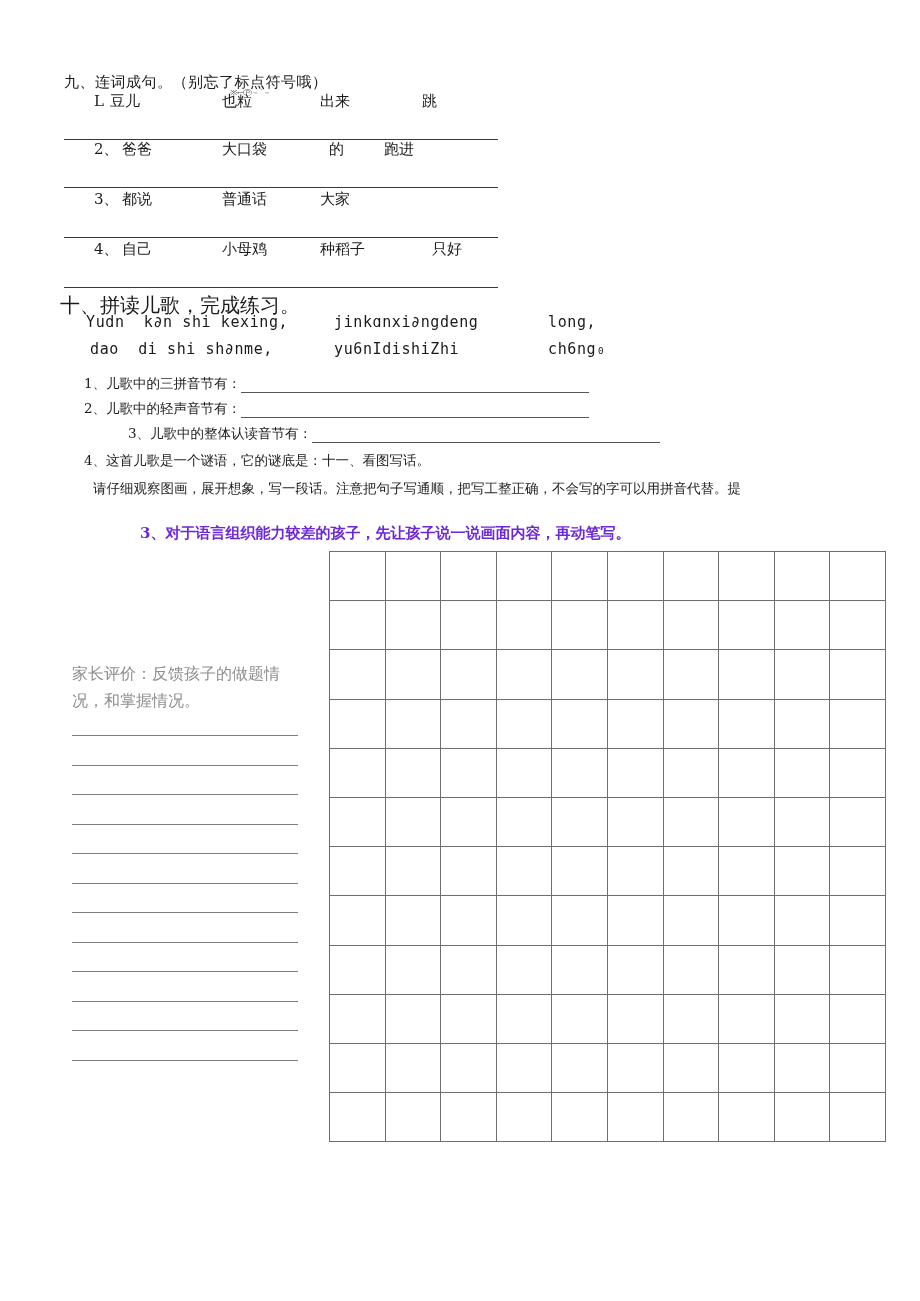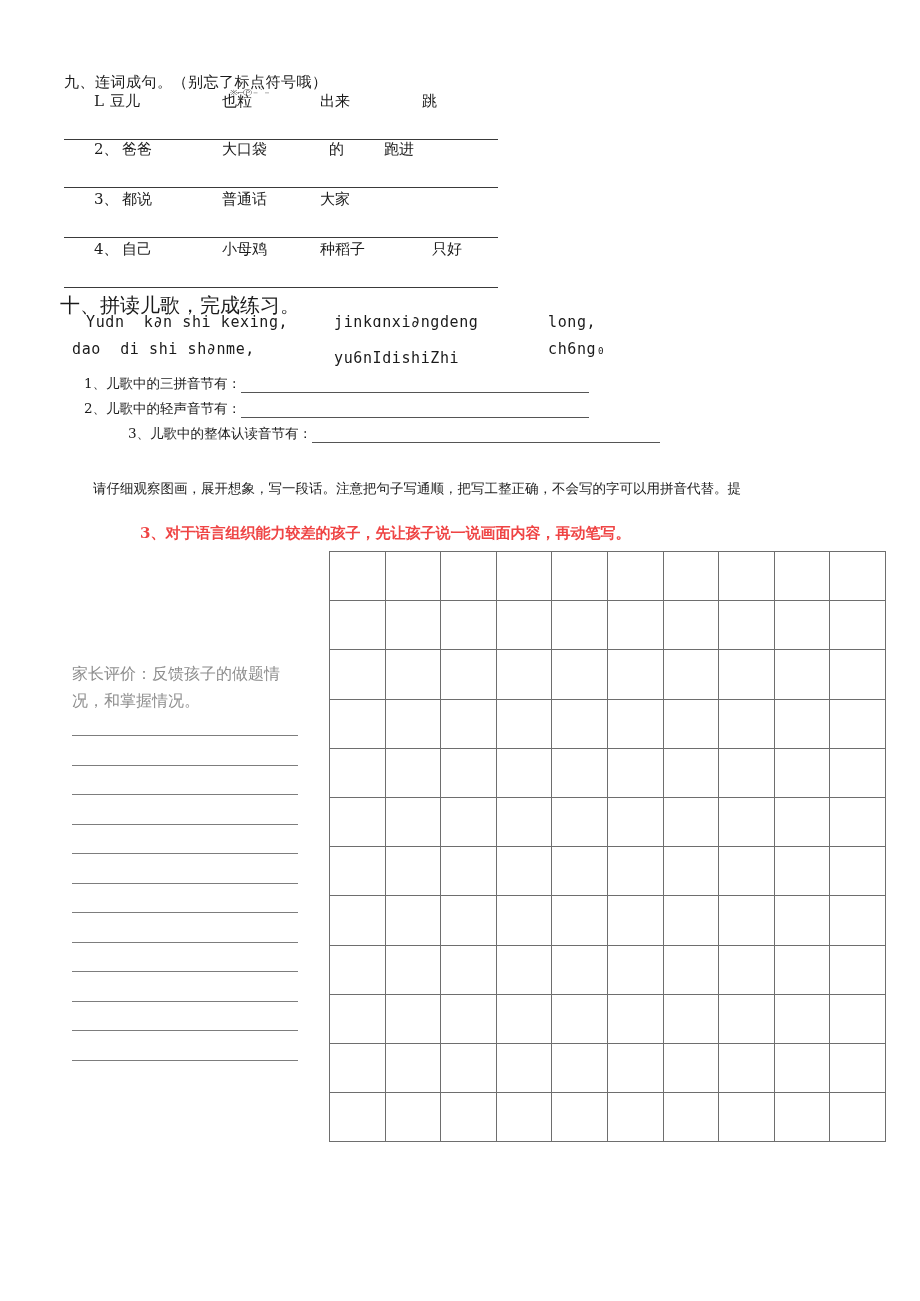--- a/index.html
+++ b/index.html
@@ -93,21 +93,21 @@
   
   .para {
     position: absolute;
     font-size: 13.5px;
     line-height: 20px;
     white-space: nowrap;
   }
   .para-faded {
     position: absolute;
     font-size: 15px;
-    color: #ef4444;
+    color: #6d28d9;
     white-space: nowrap;
     font-weight: bold;
   }
 
   
   .parent-eval {
     position: absolute;
     left: 72px;
     top: 660px;
     width: 232px;
@@ -187,32 +187,35 @@
     <span class="cell" style="left:368px;">只好</span>
     <span class="rule"></span>
   </div>
 
   <div class="sec10-heading">十、拼读儿歌，完成练习。</div>
 
   <span class="pinyin-line" style="left:86px; top:313px;">Yudn  k∂n shi kexing,</span>
   <span class="pinyin-line" style="left:334px; top:313px;">jinkɑnxi∂ngdeng</span>
   <span class="pinyin-line" style="left:548px; top:313px;">long,</span>
 
-  <span class="pinyin-line" style="left:72px; top:340px;">dao  di shi sh∂nme,</span>
-  <span class="pinyin-line" style="left:334px; top:340px;margin-top:9px;">yu6nIdishiZhi</span>
+  <span class="pinyin-line" style="left:90px; top:340px;">dao  di shi sh∂nme,</span>
+  <span class="pinyin-line" style="left:334px; top:340px;">yu6nIdishiZhi</span>
   <span class="pinyin-line" style="left:548px; top:340px;">ch6ng₀</span>
 
   <div class="qline" style="top:375px;">
     <span>1、儿歌中的三拼音节有：</span><span class="blank" style="width:348px;"></span>
   </div>
   <div class="qline" style="top:400px;">
     <span>2、儿歌中的轻声音节有：</span><span class="blank" style="width:348px;"></span>
   </div>
   <div class="qline" style="top:425px;margin-left:44px;">
     <span>3、儿歌中的整体认读音节有：</span><span class="blank" style="width:348px;"></span>
+  </div>
+  <div class="qline" style="top:452px;">
+    <span>4、这首儿歌是一个谜语，它的谜底是：十一、看图写话。</span>
   </div>
 
   <div class="para" style="left:93px; top:478px;">请仔细观察图画，展开想象，写一段话。注意把句子写通顺，把写工整正确，不会写的字可以用拼音代替。提</div>
   <div class="para-faded" style="left:140px; top:524px;">3、对于语言组织能力较差的孩子，先让孩子说一说画面内容，再动笔写。</div>
 
   <div class="parent-eval">家长评价：反馈孩子的做题情况，和掌握情况。</div>
 
   <div class="writing-lines" id="writing-lines" style="top: 0px; height: 1301px;">
       <div class="wl" style="top: 735px;"></div>
       <div class="wl" style="top: 764.5px;"></div>

